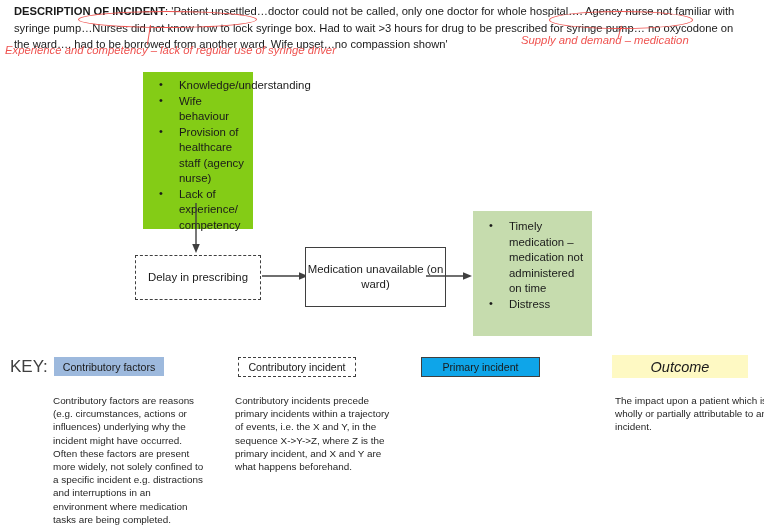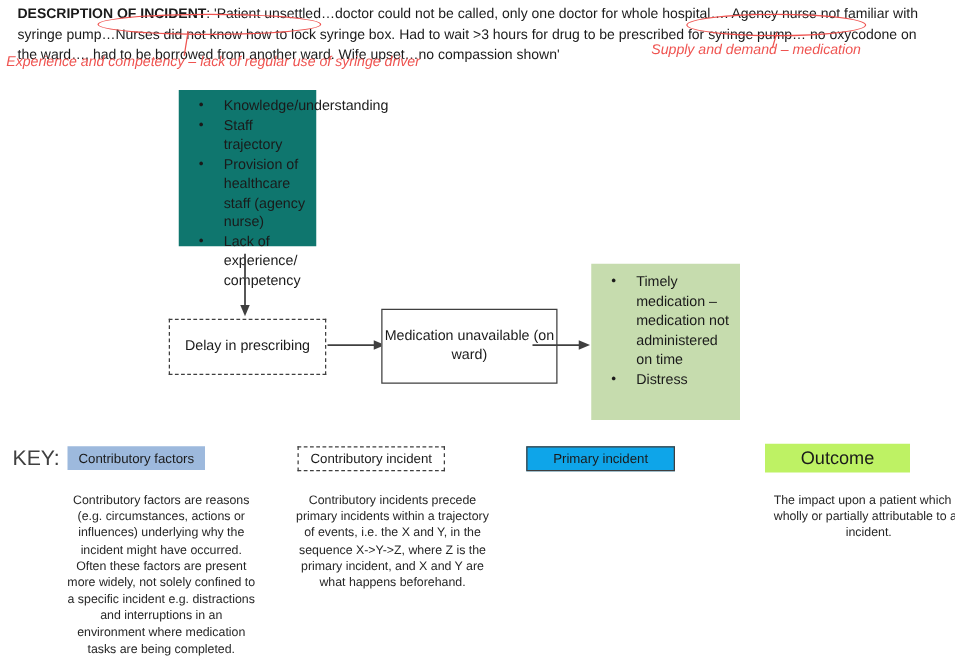--- a/index.html
+++ b/index.html
@@ -93,22 +93,22 @@
   .flowbox {
     position: absolute;
     box-sizing: border-box;
     font-size: 11.4px;
     line-height: 15.5px;
   }
   #box-contributory {
     left: 143px;
     top: 72px;
     width: 110px;
-    height: 125px;
-    background: #0f766e;
+    height: 157px;
+    background: #84cc16;
     padding: 6px 4px 4px 2px;
   }
   #box-outcome {
     left: 473px;
     top: 211px;
     width: 119px;
     height: 125px;
     background: #C6DCAE;
     padding: 8px 4px 4px 2px;
   }
@@ -201,32 +201,32 @@
     left: 421px;
     top: 357px;
     width: 119px;
     height: 20px;
     border: 1.1px solid #3f3f3f;
     background: #0ea5e9;
   }
   #chip-outcome {
     left: 612px;
     top: 355px;
-    width: 116px;
+    width: 136px;
     height: 23px;
-    background: #bef264;
+    background: #fef9c3;
     font-size: 14.5px;
+    font-style: italic;
   }
 
   .key-desc {
     position: absolute;
     font-size: 9.9px;
     line-height: 13.2px;
     color: #262626;
-    text-align: center;
   }
   #desc-contributory-factors { left: 53px;  top: 394px; width: 152px; }
   #desc-contributory-incident{ left: 235px; top: 394px; width: 158px; }
   #desc-primary-incident     { left: 420px; top: 394px; width: 175px; }
   #desc-outcome              { left: 615px; top: 394px; width: 160px; }
 </style>
 </head>
 <body>
 
 <div class="canvas">
@@ -239,21 +239,21 @@
   <div class="leader" id="leader-lock"></div>
   <div class="annotation" id="ann-experience">Experience and competency – lack of regular use of syringe driver</div>
 
   <div class="ellipse" id="ellipse-oxy"></div>
   <div class="leader" id="leader-oxy"></div>
   <div class="annotation" id="ann-supply">Supply and demand – medication</div>
 
   <div class="flowbox" id="box-contributory">
     <ul class="bullets">
       <li>Knowledge/understanding</li>
-      <li>Staff trajectory</li>
+      <li>Wife behaviour</li>
       <li>Provision of healthcare staff (agency nurse)</li>
       <li>Lack of experience/ competency</li>
     </ul>
   </div>
 
   <svg class="arrow-svg" id="arrow-down" width="12" height="50" viewBox="0 0 12 50">
     <line x1="6" y1="0" x2="6" y2="42" stroke="#3F3F3F" stroke-width="1.4"></line>
     <polygon points="6,50 2.2,41 9.8,41" fill="#3F3F3F"></polygon>
   </svg>
 

